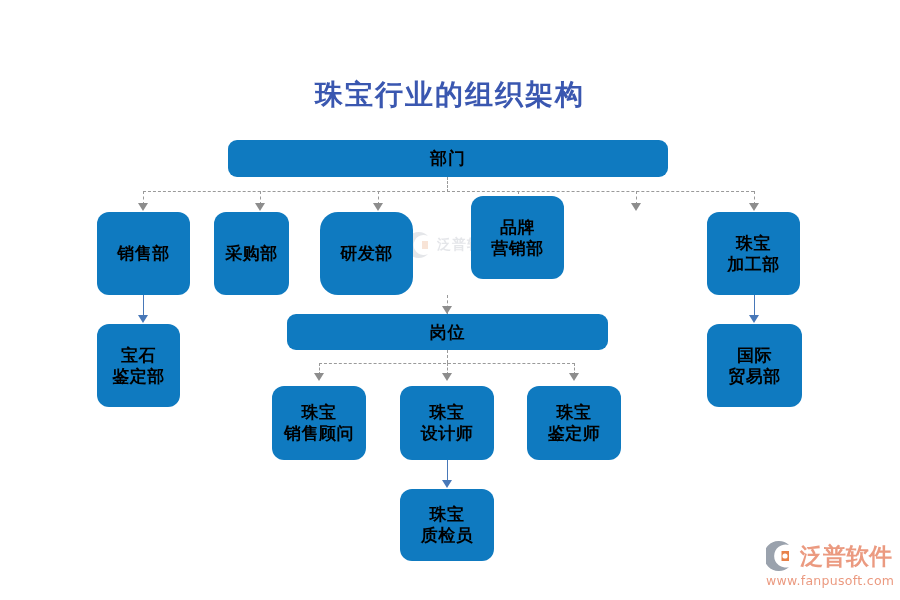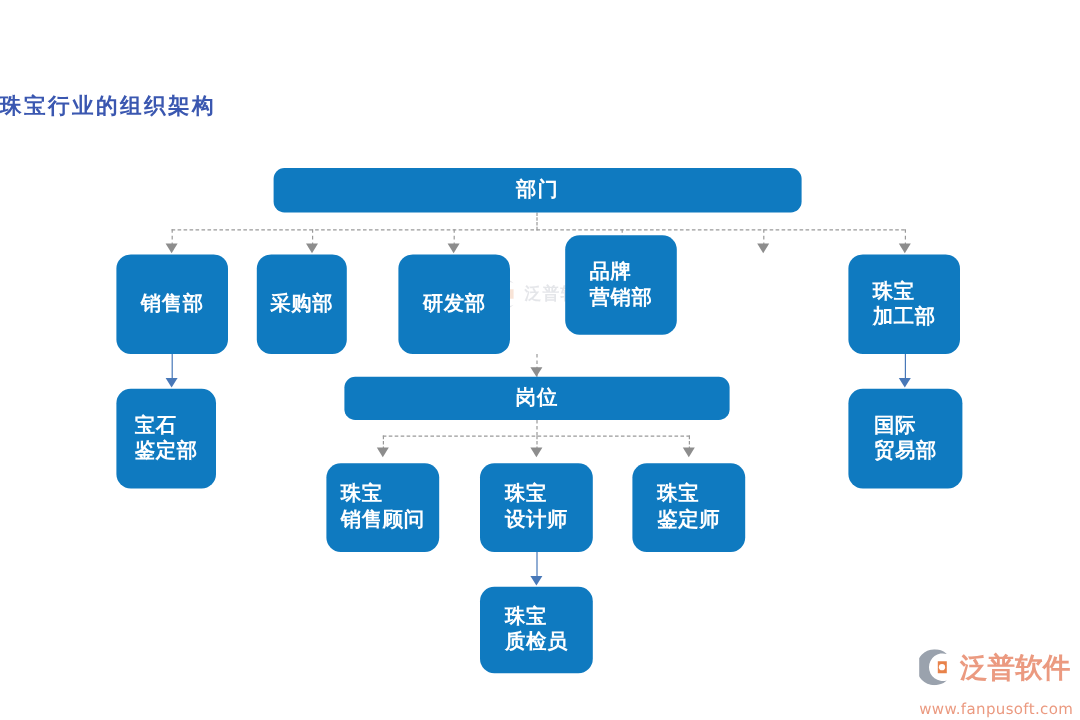--- a/index.html
+++ b/index.html
@@ -19,38 +19,39 @@
     height: 600px;
     background: #ffffff;
   }
 
   
   #chart-title {
     position: absolute;
     left: 0;
     top: 76px;
     width: 900px;
-    font-size: 18px;
+    text-align: center;
+    font-size: 28px;
     font-weight: bold;
     color: #3a57b0;
     letter-spacing: 2px;
     white-space: nowrap;
   }
 
   
   .node {
     position: absolute;
     background: #0f7ac0;
     border-radius: 12px;
-    color: #ffffff;
+    color: #000000;
     font-weight: bold;
     display: flex;
     align-items: center;
     justify-content: center;
-    text-align: left;
+    text-align: center;
     line-height: 1.22;
     box-sizing: border-box;
     z-index: 3;
   }
   .node.wide {
     border-radius: 9px;
     font-size: 17px;
     letter-spacing: 1px;
   }
   .node.small {
@@ -135,21 +136,21 @@
     font-weight: bold;
     color: #eb9a80;
     letter-spacing: 0px;
     margin-left: 4px;
     white-space: nowrap;
   }
   #brand-logo .logo-url {
     font-size: 12.5px;
     color: #eb9a80;
     letter-spacing: 0.3px;
-    margin-top: 11px;
+    margin-top: 1px;
     text-align: right;
     white-space: nowrap;
   }
 </style>
 </head>
 <body>
 
 <div id="canvas">
 
   <div id="chart-title">珠宝行业的组织架构</div>
@@ -185,21 +186,21 @@
       <span class="label-line">销售部</span>
     </div>
   </div>
 
   <div class="node small" style="left:214px; top:212px; width:75px; height:83px;">
     <div>
       <span class="label-line">采购部</span>
     </div>
   </div>
 
-  <div class="node small" style="left:332px; top:212px; width:93px; height:83px;">
+  <div class="node small" style="left:320px; top:212px; width:93px; height:83px;border-radius:18px;">
     <div>
       <span class="label-line">研发部</span>
     </div>
   </div>
 
   <div class="node small" style="left:471px; top:196px; width:93px; height:83px;">
     <div>
       <span class="label-line">品牌</span>
       <span class="label-line">营销部</span>
     </div>

